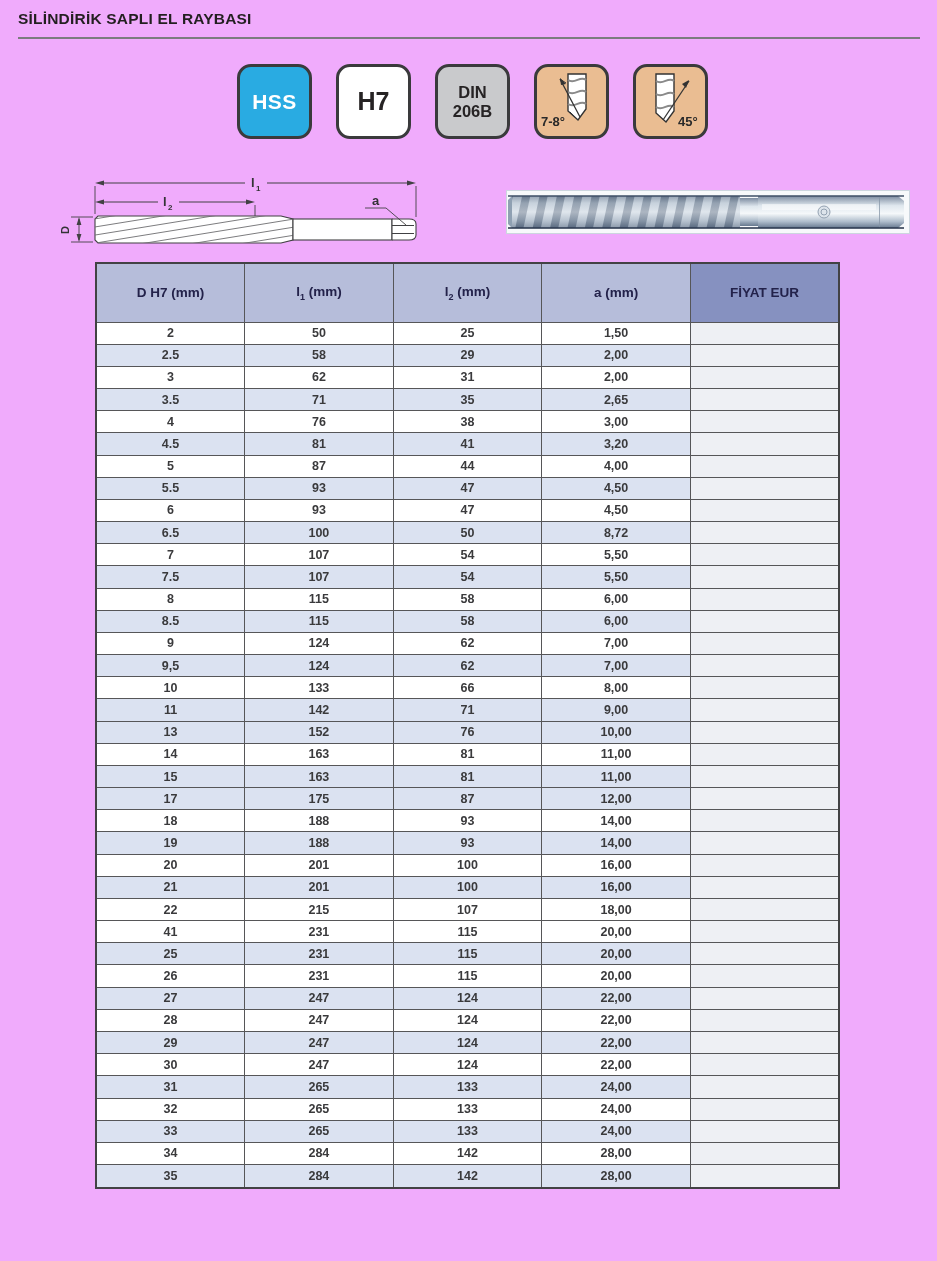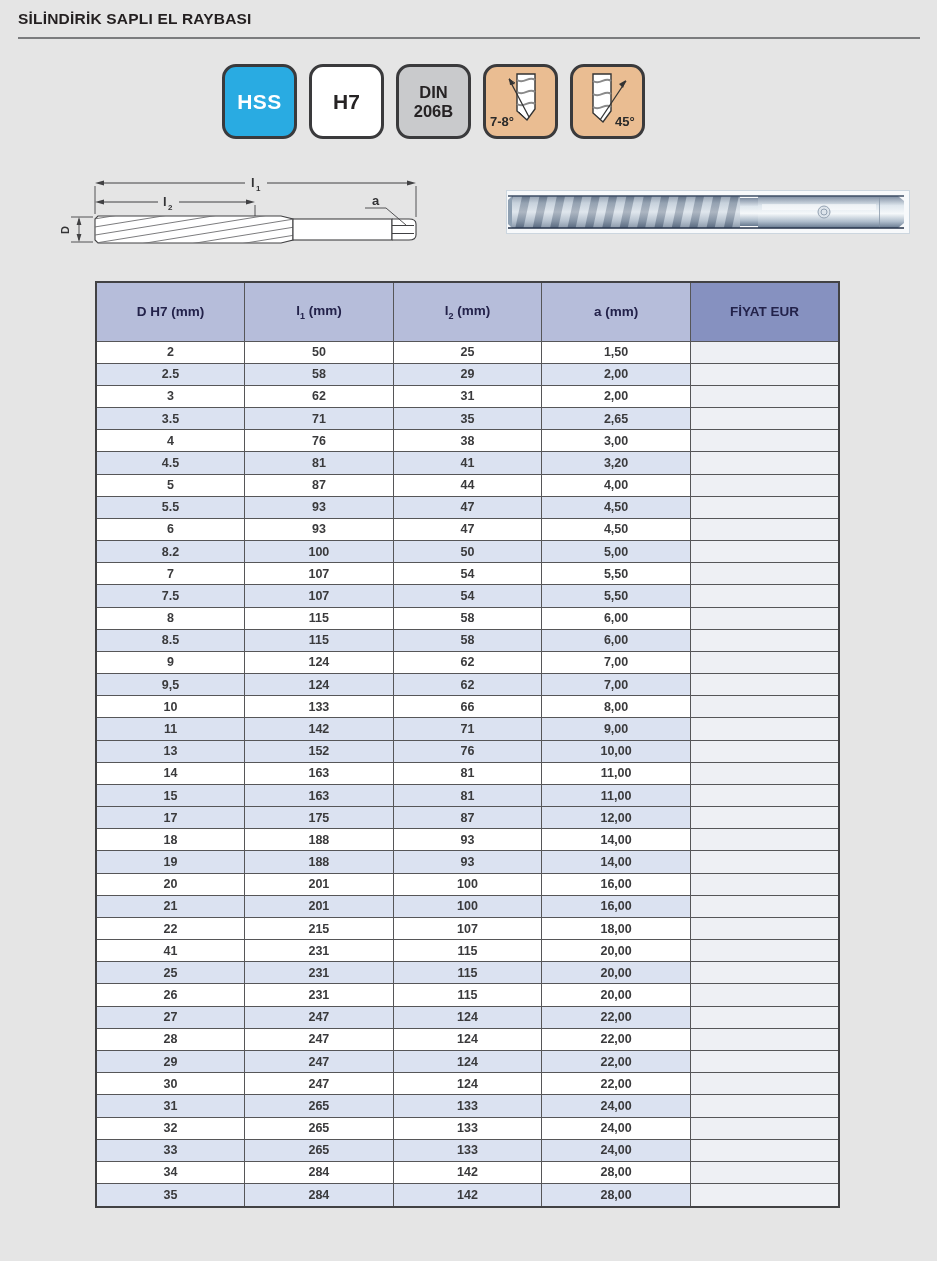--- a/index.html
+++ b/index.html
@@ -1,51 +1,51 @@
 <!DOCTYPE html>
 <html><head>
 <meta charset="utf-8">
 <style>
   * { margin:0; padding:0; box-sizing:border-box; }
   html,body { background:#ffffff; }
   .page {
-    position:relative; width:937px; height:1261px; background:#e5e5e5;
+    position:relative; width:937px; height:1261px; background:#f0abfc;
     font-family:"Liberation Sans", sans-serif; overflow:hidden;
   }
 
   
   .title-bar {
     position:absolute; left:18px; top:10px; width:902px;
     padding-bottom:9px; border-bottom:2px solid #7b7c7e;
   }
   .title-bar h1 {
     font-size:15.5px; font-weight:bold; color:#231f20; letter-spacing:0.2px;
   }
 
   
-  .badges { position:absolute; left:222px; top:64px; display:flex; gap:12px; }
+  .badges { position:absolute; left:237px; top:64px; display:flex; gap:24px; }
   .badge {
     width:75px; height:75px; border:3px solid #3a3a3c; border-radius:14px;
     display:flex; align-items:center; justify-content:center;
     font-weight:bold; color:#262324; position:relative; overflow:hidden;
   }
   .badge-hss { background:#29abe2; color:#ffffff; font-size:21px; letter-spacing:0.5px; }
-  .badge-h7  { background:#ffffff; font-size:21px; }
+  .badge-h7  { background:#ffffff; font-size:25px; }
   .badge-din { background:#c9cacc; font-size:16.5px; text-align:center; line-height:1.15; flex-direction:column;align-items:center; }
   .badge-tan { background:#eabd92; }
   .badge-tan svg { position:absolute; left:0; top:0; }
 
   
   .tech-drawing { position:absolute; left:55px; top:166px; }
   .tech-drawing text { font-family:"Liberation Sans", sans-serif; font-weight:bold; fill:#333335; }
   .photo { position:absolute; left:506px; top:190px; }
 
   
   table.spec-table {
-    position:absolute; left:95px; top:281px; width:745px; height:927px;
+    position:absolute; left:95px; top:262px; width:745px; height:927px;
     border-collapse:collapse; table-layout:fixed;
     border:2px solid #424244;
     padding-left:32px;
   }
   .spec-table th, .spec-table td {
     border:1px solid #565658; text-align:center; vertical-align:middle;
   }
   .spec-table thead tr { height:59px; }
   .spec-table th {
     background:#b6bdda; color:#23224a; font-size:13.5px; font-weight:bold;
@@ -268,24 +268,24 @@
           <td class="price"></td>
         </tr>
         <tr>
           <td>6</td>
           <td>93</td>
           <td>47</td>
           <td>4,50</td>
           <td class="price"></td>
         </tr>
         <tr class="alt">
-          <td>8.2</td>
+          <td>6.5</td>
           <td>100</td>
           <td>50</td>
-          <td>5,00</td>
+          <td>8,72</td>
           <td class="price"></td>
         </tr>
         <tr>
           <td>7</td>
           <td>107</td>
           <td>54</td>
           <td>5,50</td>
           <td class="price"></td>
         </tr>
         <tr class="alt">

